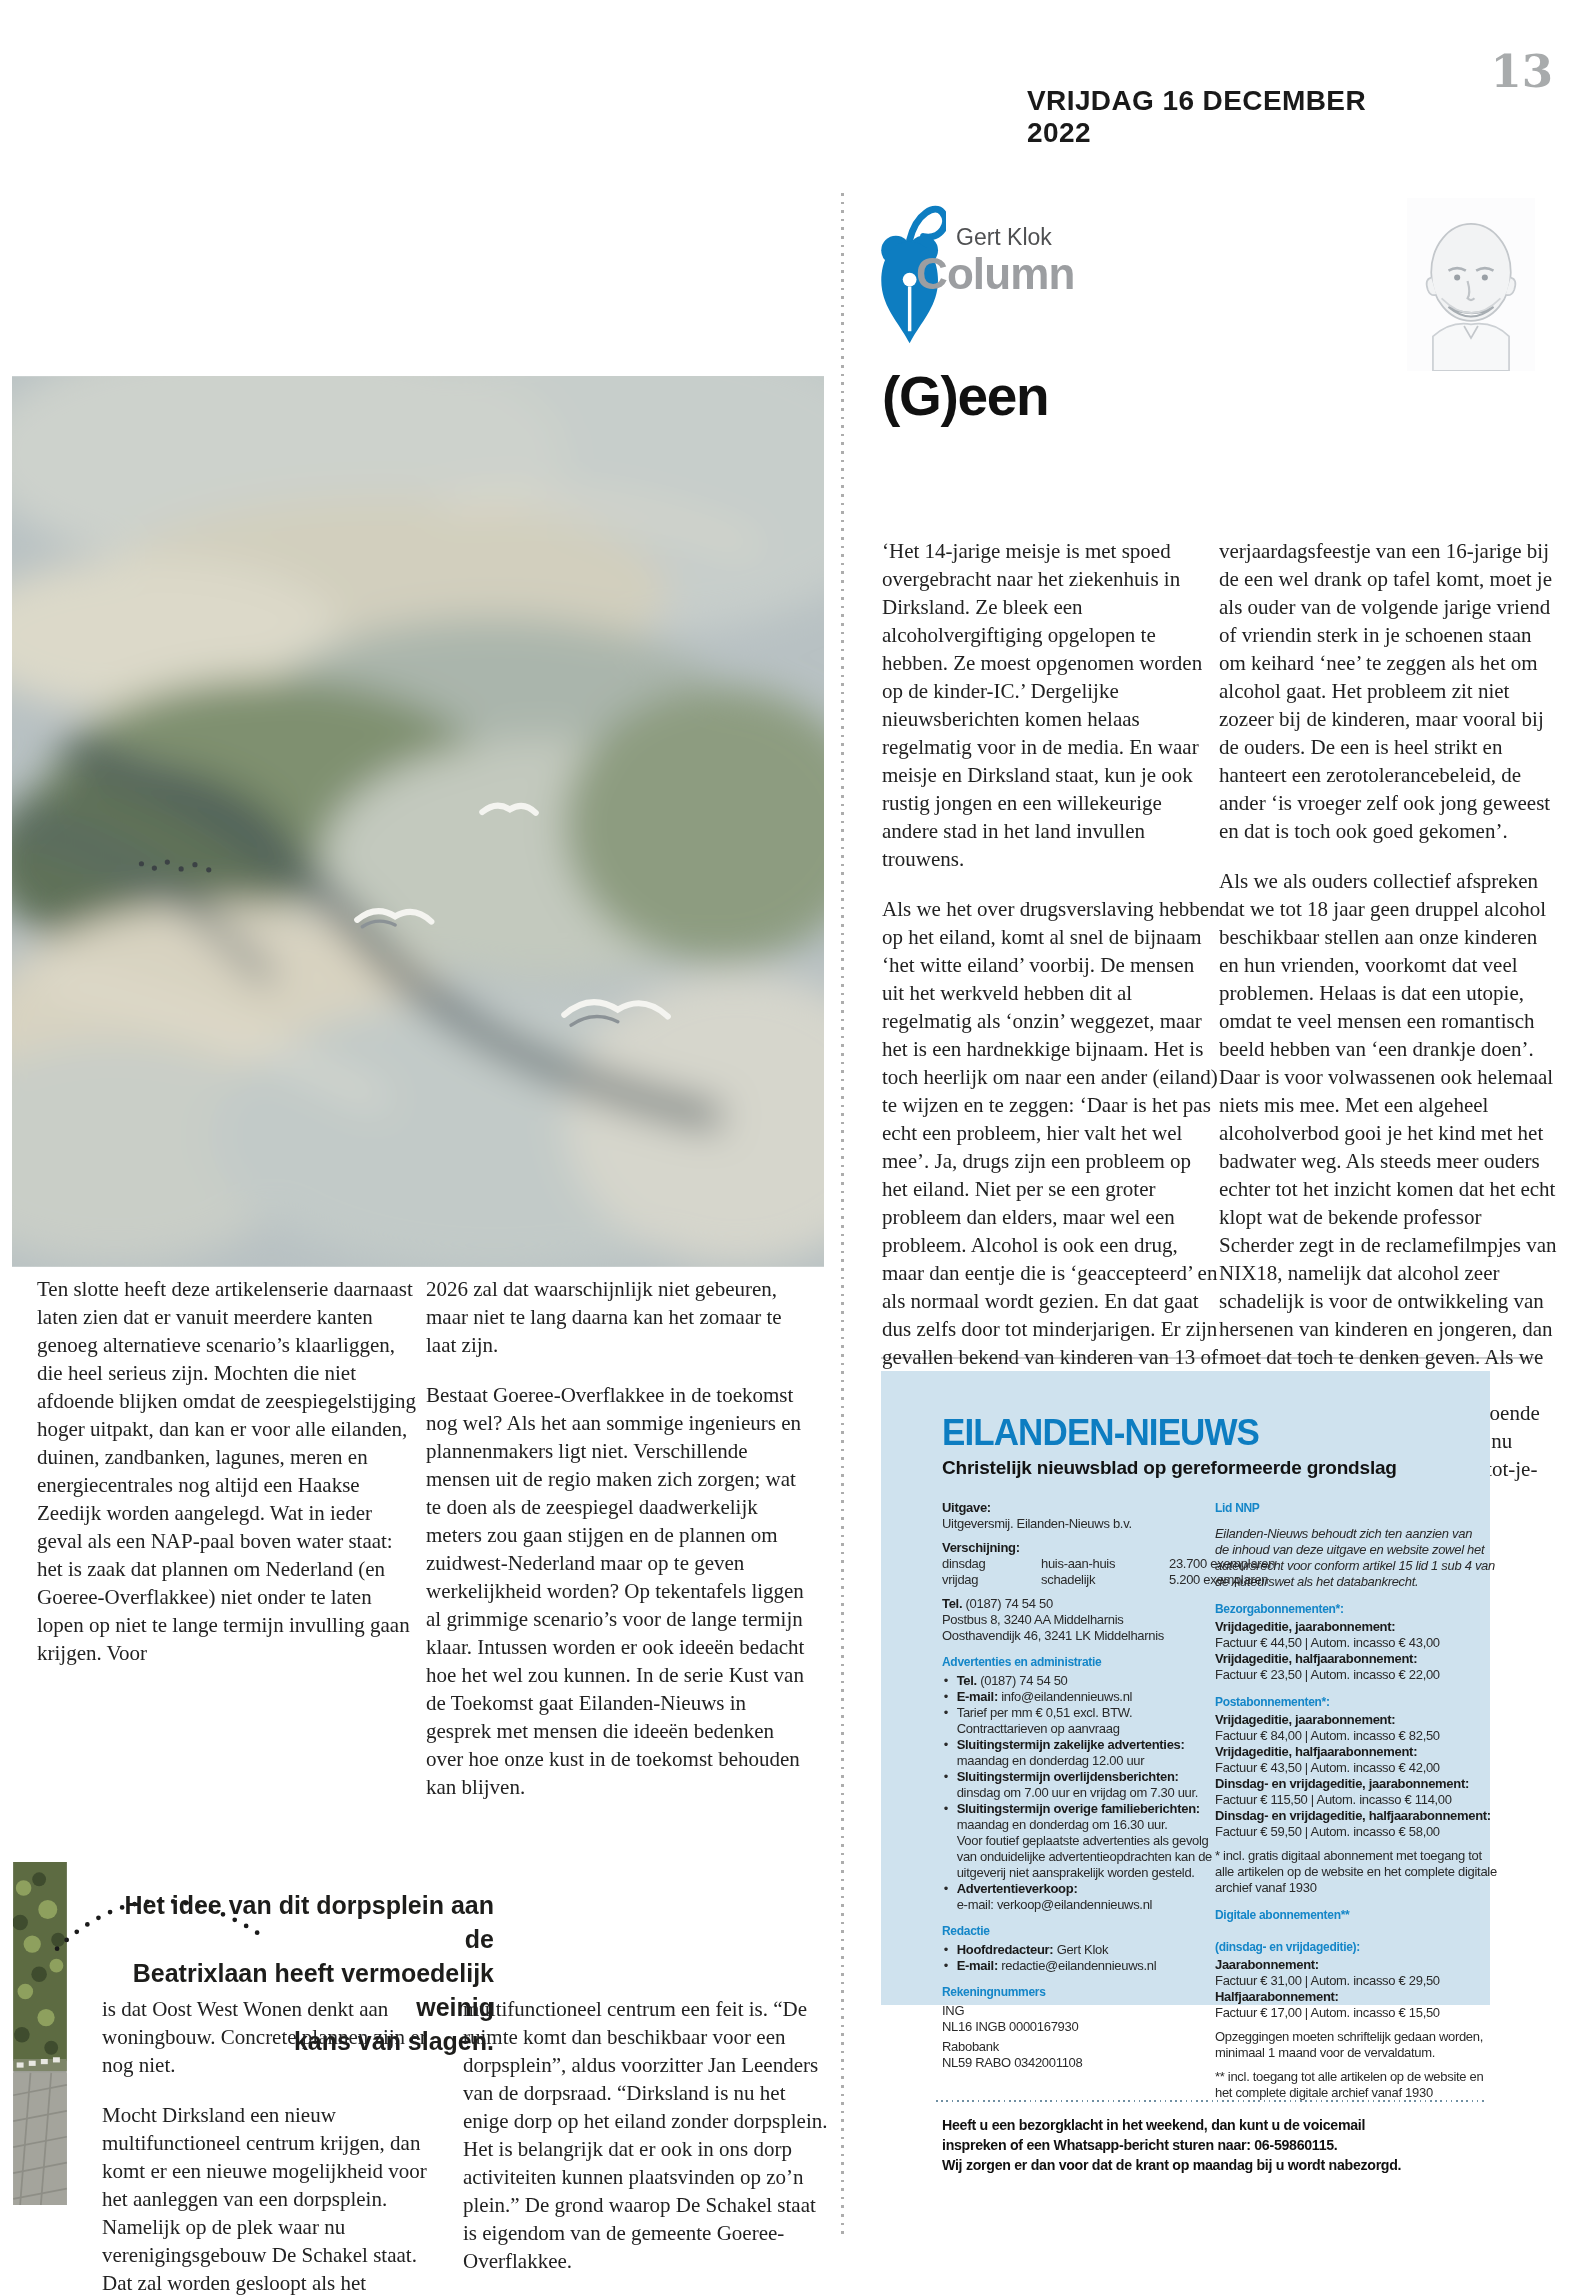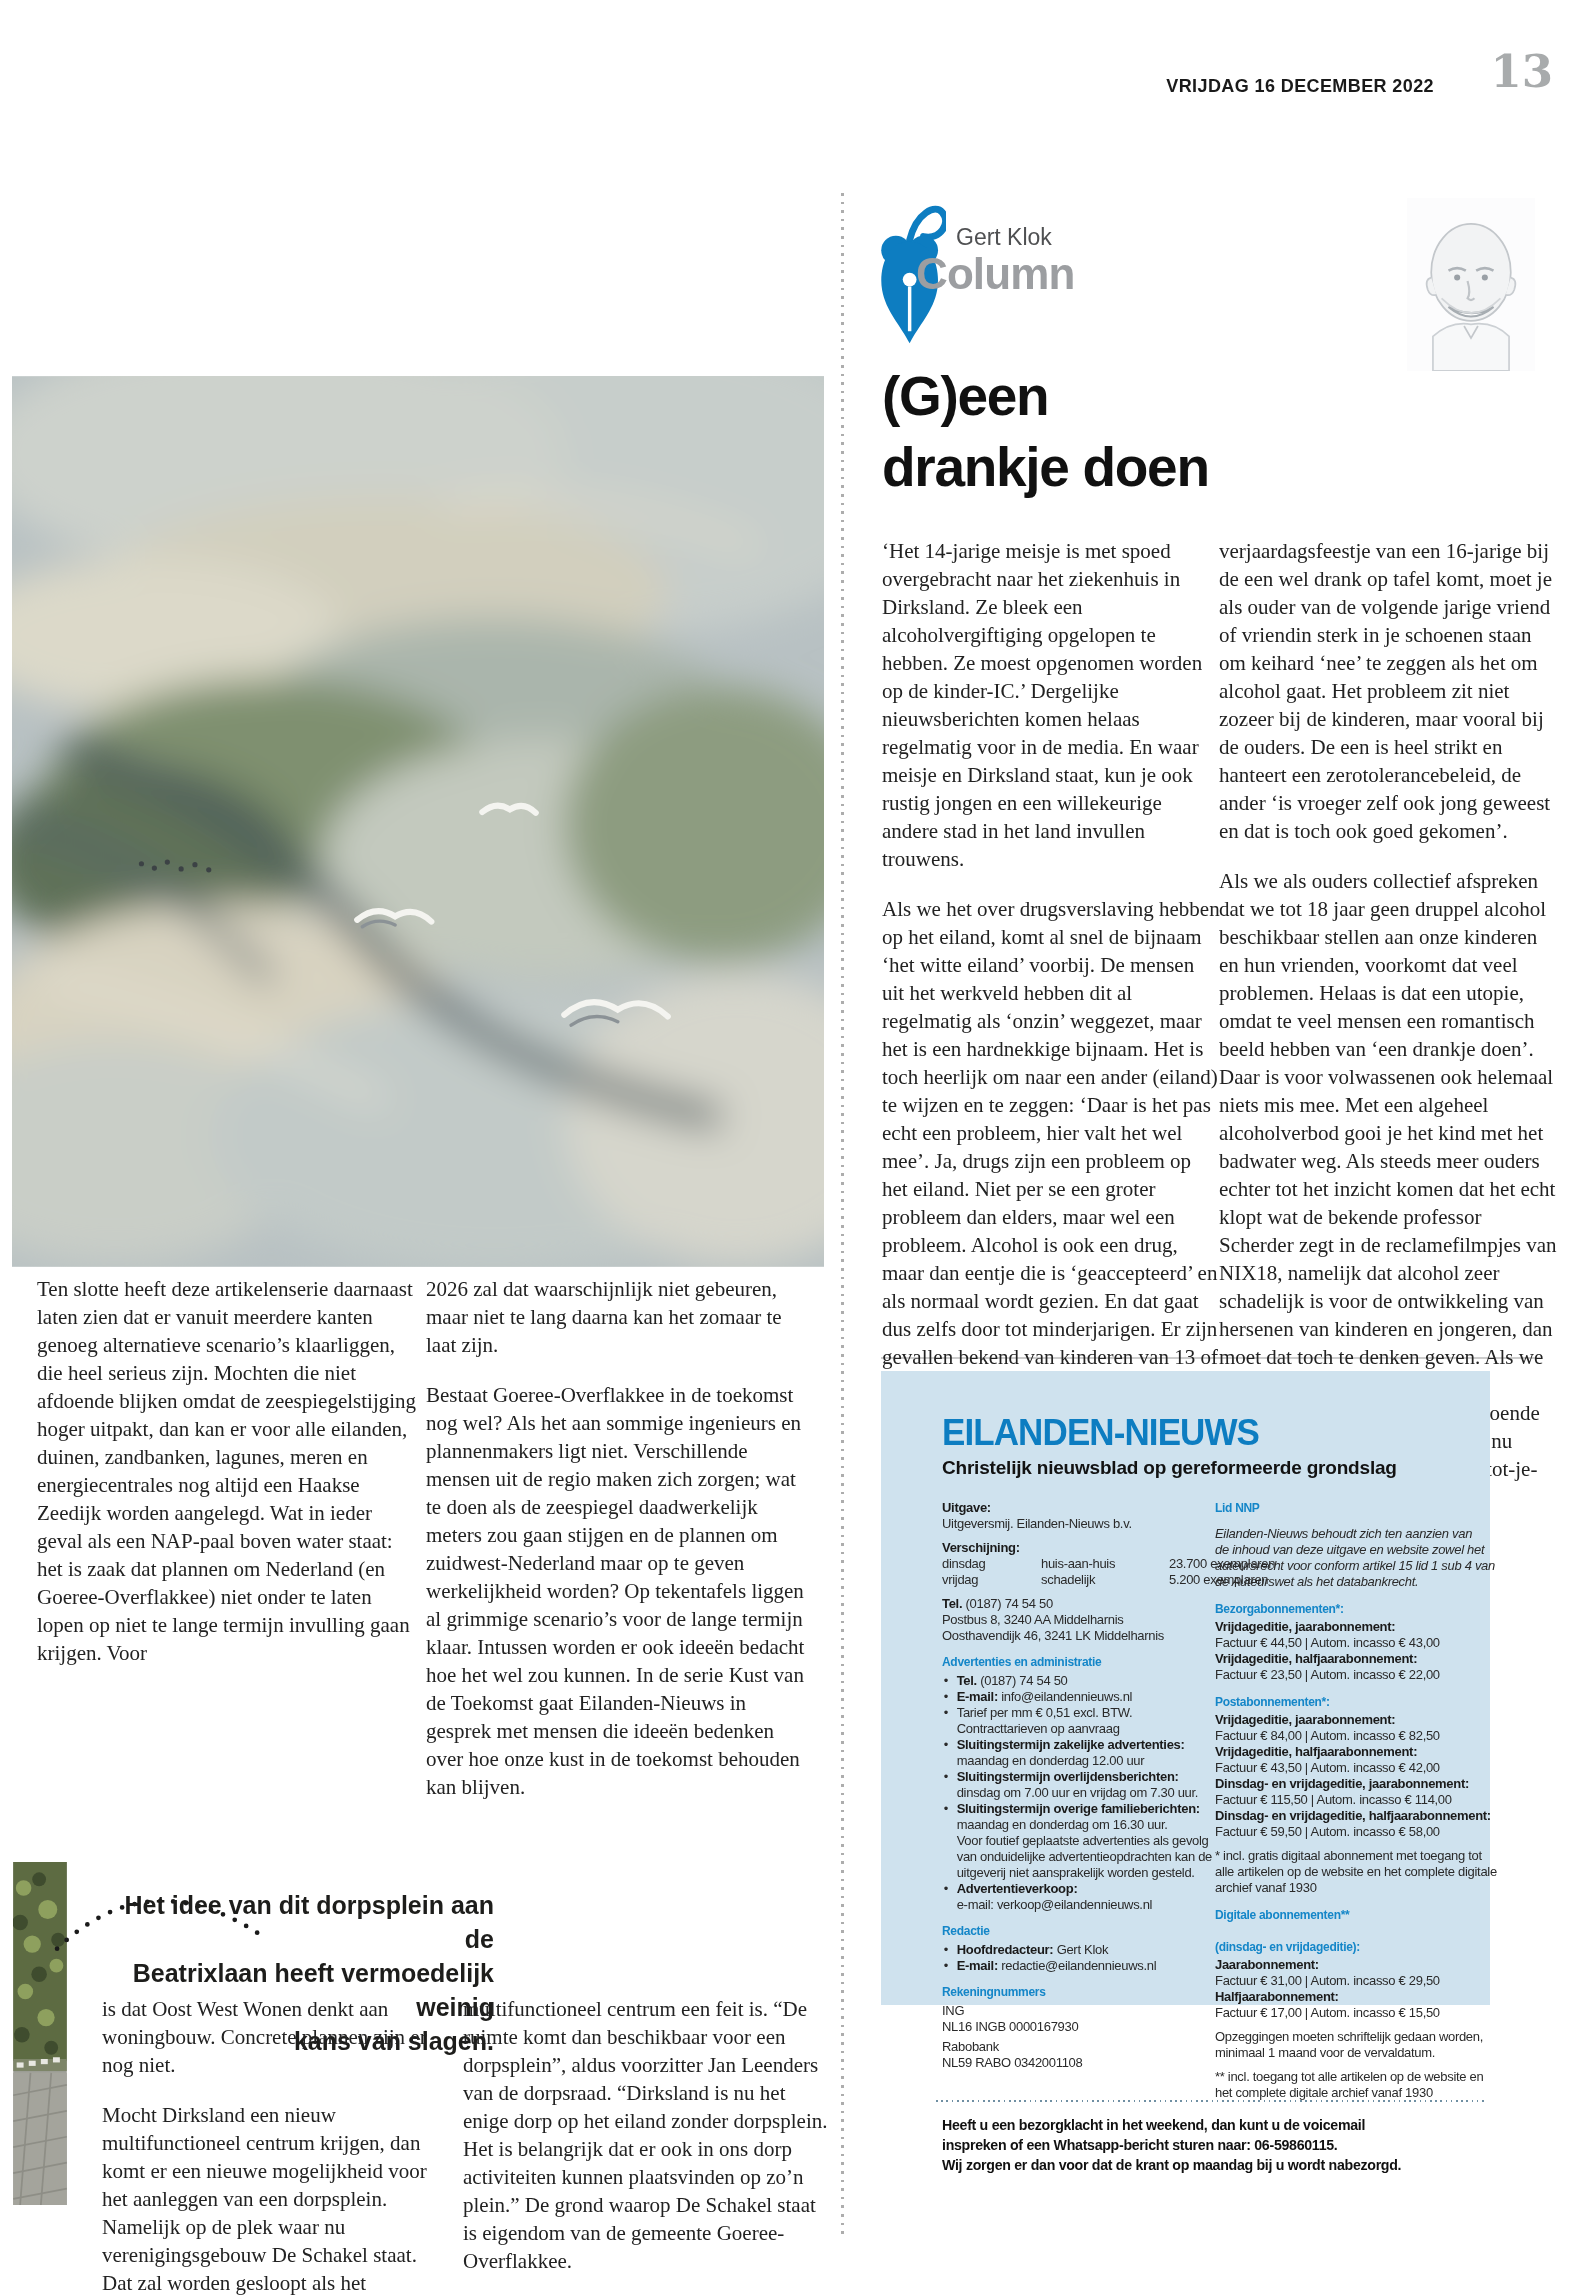--- a/index.html
+++ b/index.html
@@ -1,20 +1,20 @@
 <!DOCTYPE html>
 <html style="font-size:14px"><head>
 <meta charset="utf-8">
 <style>
   html,body{margin:0;padding:0;background:#e8e8e8;}
   #page{position:relative;width:1592px;height:2295px;background:#ffffff;overflow:hidden;
         font-family:"Liberation Sans",sans-serif;color:#1c1c1c;}
   
-  .date{position:absolute;left:1027px;top:76px;width:407px;text-align:right;
-        font-size:18px;font-weight:bold;letter-spacing:0.4px;color:#1a1a1a;}
+  .date{position:absolute;left:1027px;top:85px;width:407px;
+        font-size:28px;font-weight:bold;letter-spacing:0.4px;color:#1a1a1a;}
   .pagenum{position:absolute;left:1458px;top:45px;width:95px;text-align:right;
         font-family:"DejaVu Serif",serif;font-size:45px;font-weight:bold;color:#a8abac;}
   
   .vsep{position:absolute;left:841px;top:193px;width:2.6px;height:2047px;
         background:repeating-linear-gradient(#adadad 0 2.6px,transparent 2.6px 8.6px);}
   .hrule{position:absolute;left:881px;top:1357px;width:659px;height:1.7px;background:#cccccc;}
   
   .pen-icon{position:absolute;left:875px;top:197px;}
   .author{position:absolute;left:956px;top:224px;font-size:23px;color:#4f5052;}
   .kicker{position:absolute;left:916px;top:249px;font-size:44px;font-weight:bold;
@@ -158,21 +158,20 @@
         <circle cx="90" cy="92" r="3.5" fill="#9aa0a6"></circle>
       <path d="M 70 96 q 4 14 0 20 q 4 4 8 0" stroke="#c0c4c8" stroke-width="2.5" fill="none"></path>
       <path d="M 48 126 q 26 22 52 0 q -24 14 -52 0 Z" fill="#ffffff" stroke="#a7adb2" stroke-width="2.5"></path>
       <path d="M 40 116 q 34 34 68 0" stroke="#d3d6d9" stroke-width="2" fill="none"></path>
       <path d="M 30 160 q 20 -18 44 -14 q 26 -4 44 14 L 118 200 L 30 200 Z" fill="#f7f8f9" stroke="#ccd0d4" stroke-width="2"></path>
       <path d="M 66 148 l 8 14 l 8 -14" stroke="#c3c7cb" stroke-width="2" fill="none"></path>
     </svg>
   </div>
   <div class="col-title">
       <div>(G)een</div>
-      <div>drankje doen</div>
     </div>
 
   <div class="serif ccol1">
       <p>‘Het 14-jarige meisje is met spoed overgebracht naar het ziekenhuis in Dirksland. Ze bleek een alcoholvergiftiging opgelopen te hebben. Ze moest opgenomen worden op de kinder-IC.’ Dergelijke nieuwsberichten komen helaas regelmatig voor in de media. En waar meisje en Dirksland staat, kun je ook rustig jongen en een willekeurige andere stad in het land invullen trouwens.</p>
       <p>Als we het over drugsverslaving hebben op het eiland, komt al snel de bijnaam ‘het witte eiland’ voorbij. De mensen uit het werkveld hebben dit al regelmatig als ‘onzin’ weggezet, maar het is een hardnekkige bijnaam. Het is toch heerlijk om naar een ander (eiland) te wijzen en te zeggen: ‘Daar is het pas echt een probleem, hier valt het wel mee’. Ja, drugs zijn een probleem op het eiland. Niet per se een groter probleem dan elders, maar wel een probleem. Alcohol is ook een drug, maar dan eentje die is ‘geaccepteerd’ en als normaal wordt gezien. En dat gaat dus zelfs door tot minderjarigen. Er zijn gevallen bekend van kinderen van 13 of zelfs 12 die in het Van Weel-Bethesda Ziekenhuis belandden met een ‘overdosis’ alcohol.</p>
       <p>Het zorgt er gelukkig vaak voor dat de betreffende ouders wakker schieten, maar we hebben te maken met een serieus collectief probleem. Als op een</p>
     </div>
   <div class="serif ccol2">
       <p>verjaardagsfeestje van een 16-jarige bij de een wel drank op tafel komt, moet je als ouder van de volgende jarige vriend of vriendin sterk in je schoenen staan om keihard ‘nee’ te zeggen als het om alcohol gaat. Het probleem zit niet zozeer bij de kinderen, maar vooral bij de ouders. De een is heel strikt en hanteert een zerotolerancebeleid, de ander ‘is vroeger zelf ook jong geweest en dat is toch ook goed gekomen’.</p>
       <p>Als we als ouders collectief afspreken dat we tot 18 jaar geen druppel alcohol beschikbaar stellen aan onze kinderen en hun vrienden, voorkomt dat veel problemen. Helaas is dat een utopie, omdat te veel mensen een romantisch beeld hebben van ‘een drankje doen’. Daar is voor volwassenen ook helemaal niets mis mee. Met een algeheel alcoholverbod gooi je het kind met het badwater weg. Als steeds meer ouders echter tot het inzicht komen dat het echt klopt wat de bekende professor Scherder zegt in de reclamefilmpjes van NIX18, namelijk dat alcohol zeer schadelijk is voor de ontwikkeling van hersenen van kinderen en jongeren, dan moet dat toch te denken geven. Als we het beste voor hebben met onze kinderen, zou dat meer dan voldoende motivatie moeten zijn om vanaf nu thuis een geen-druppel-alcohol-tot-je-18-bent-beleid te hanteren.</p>

